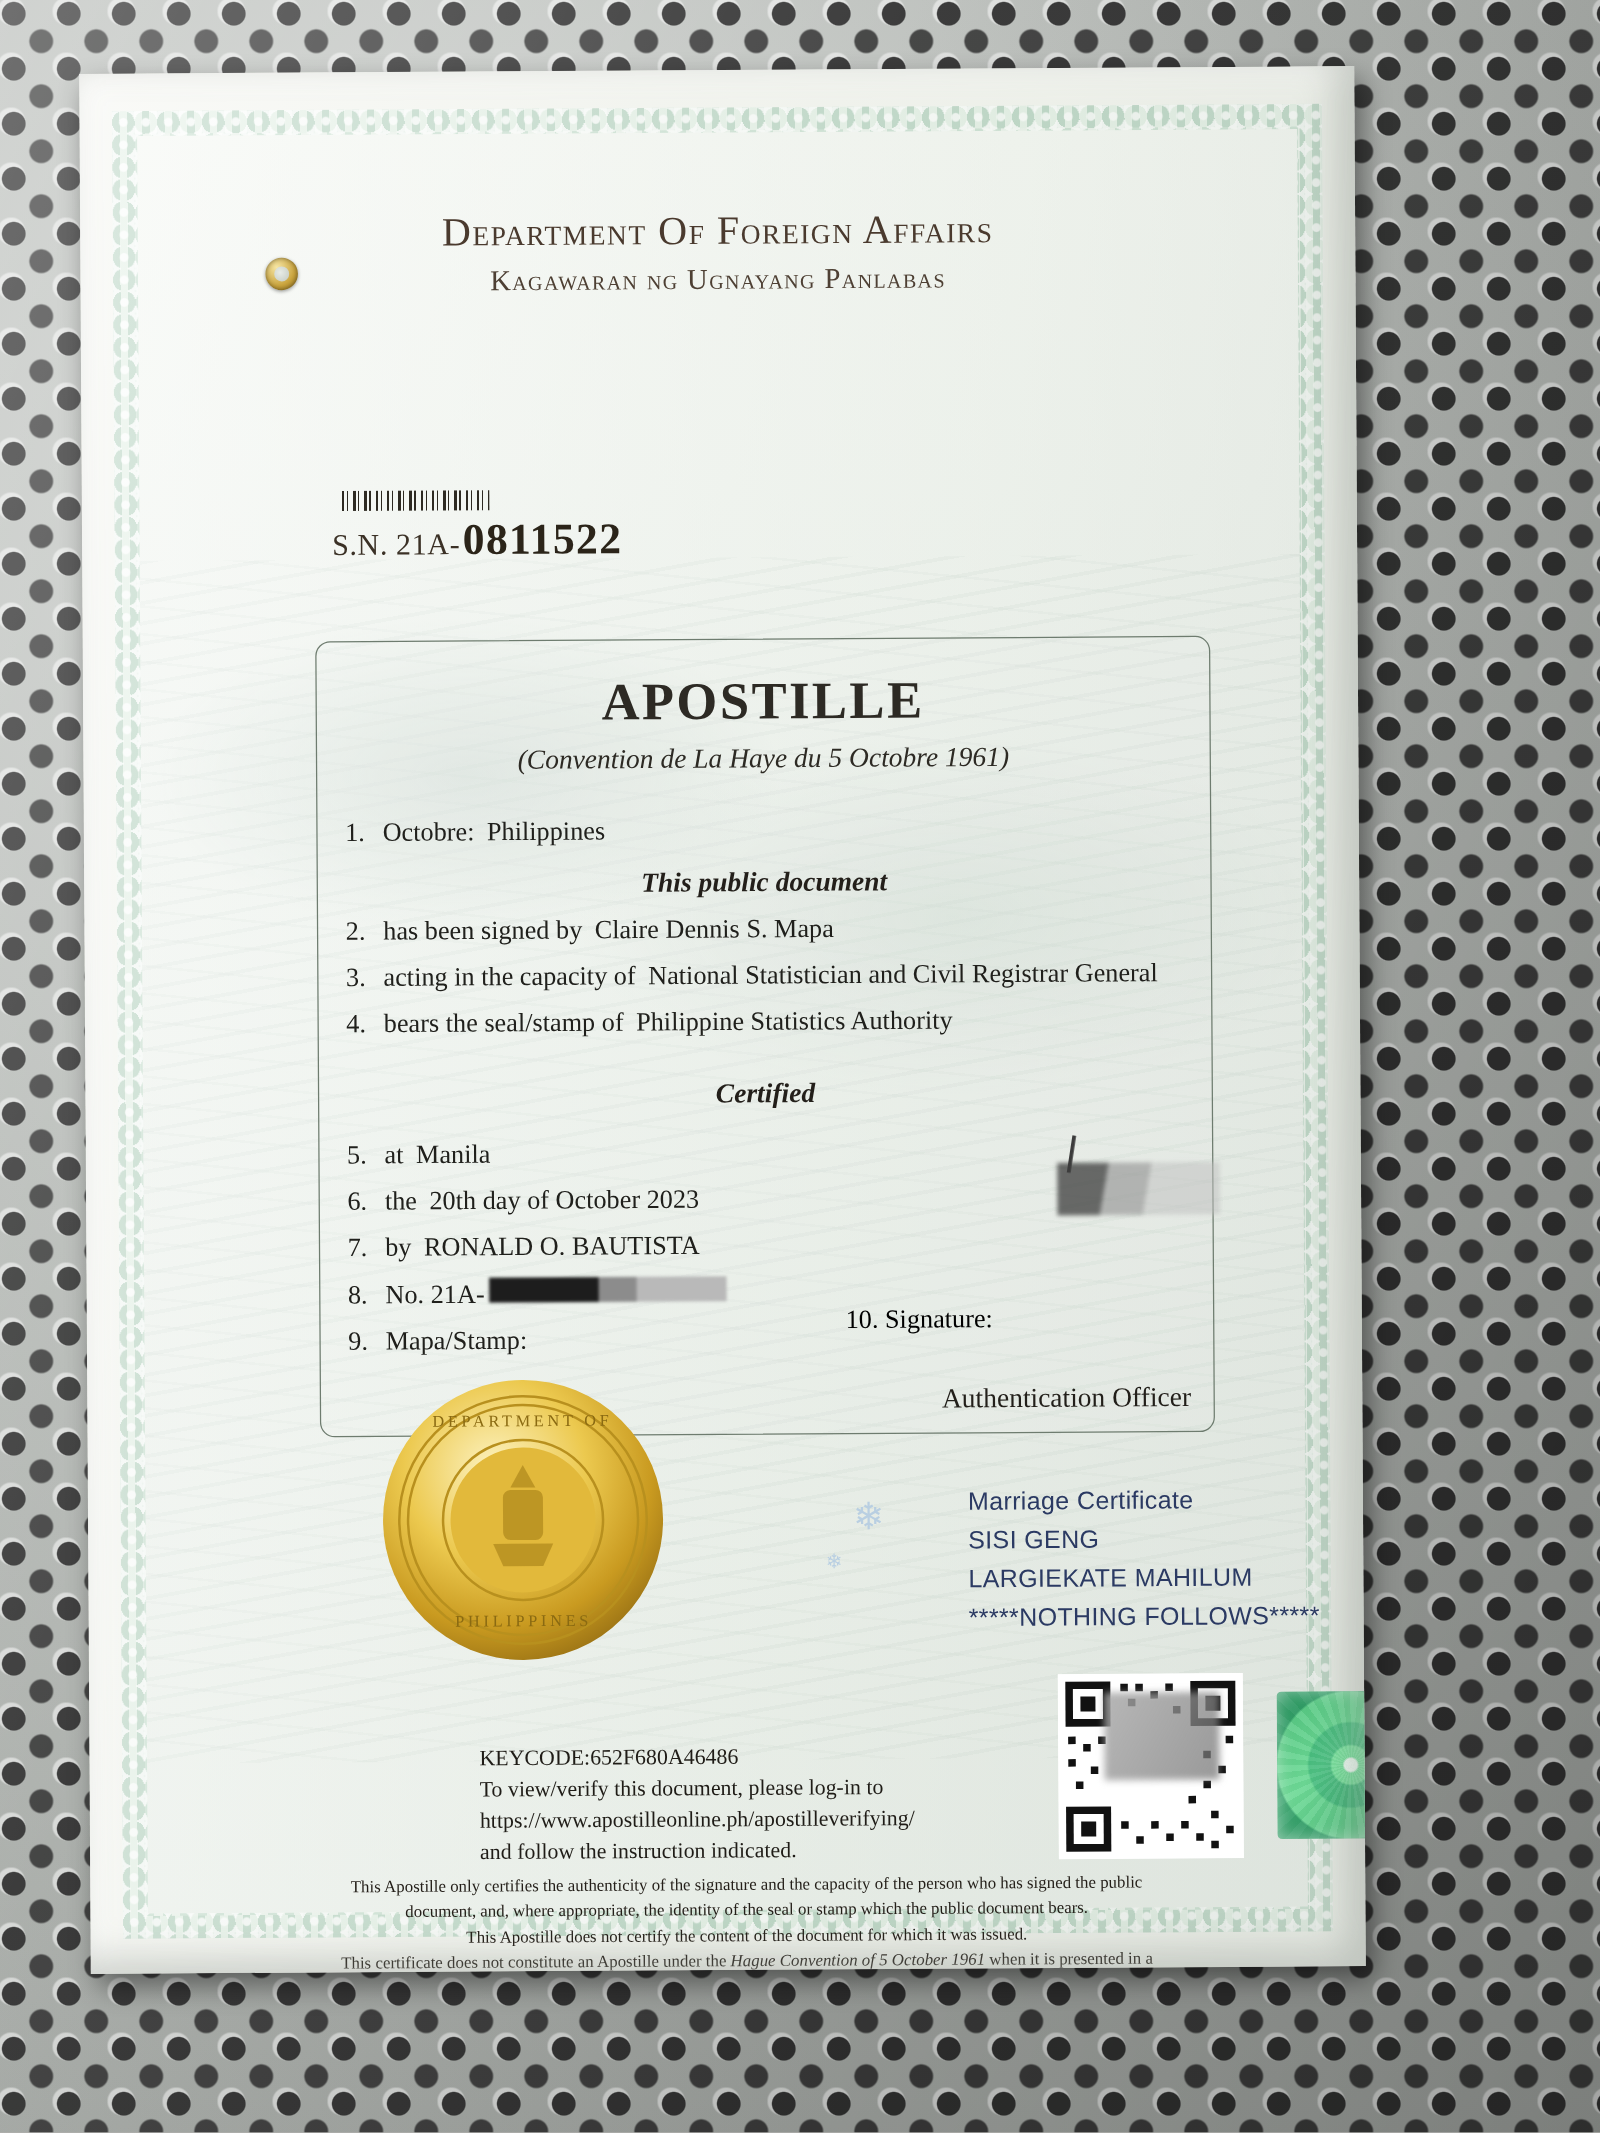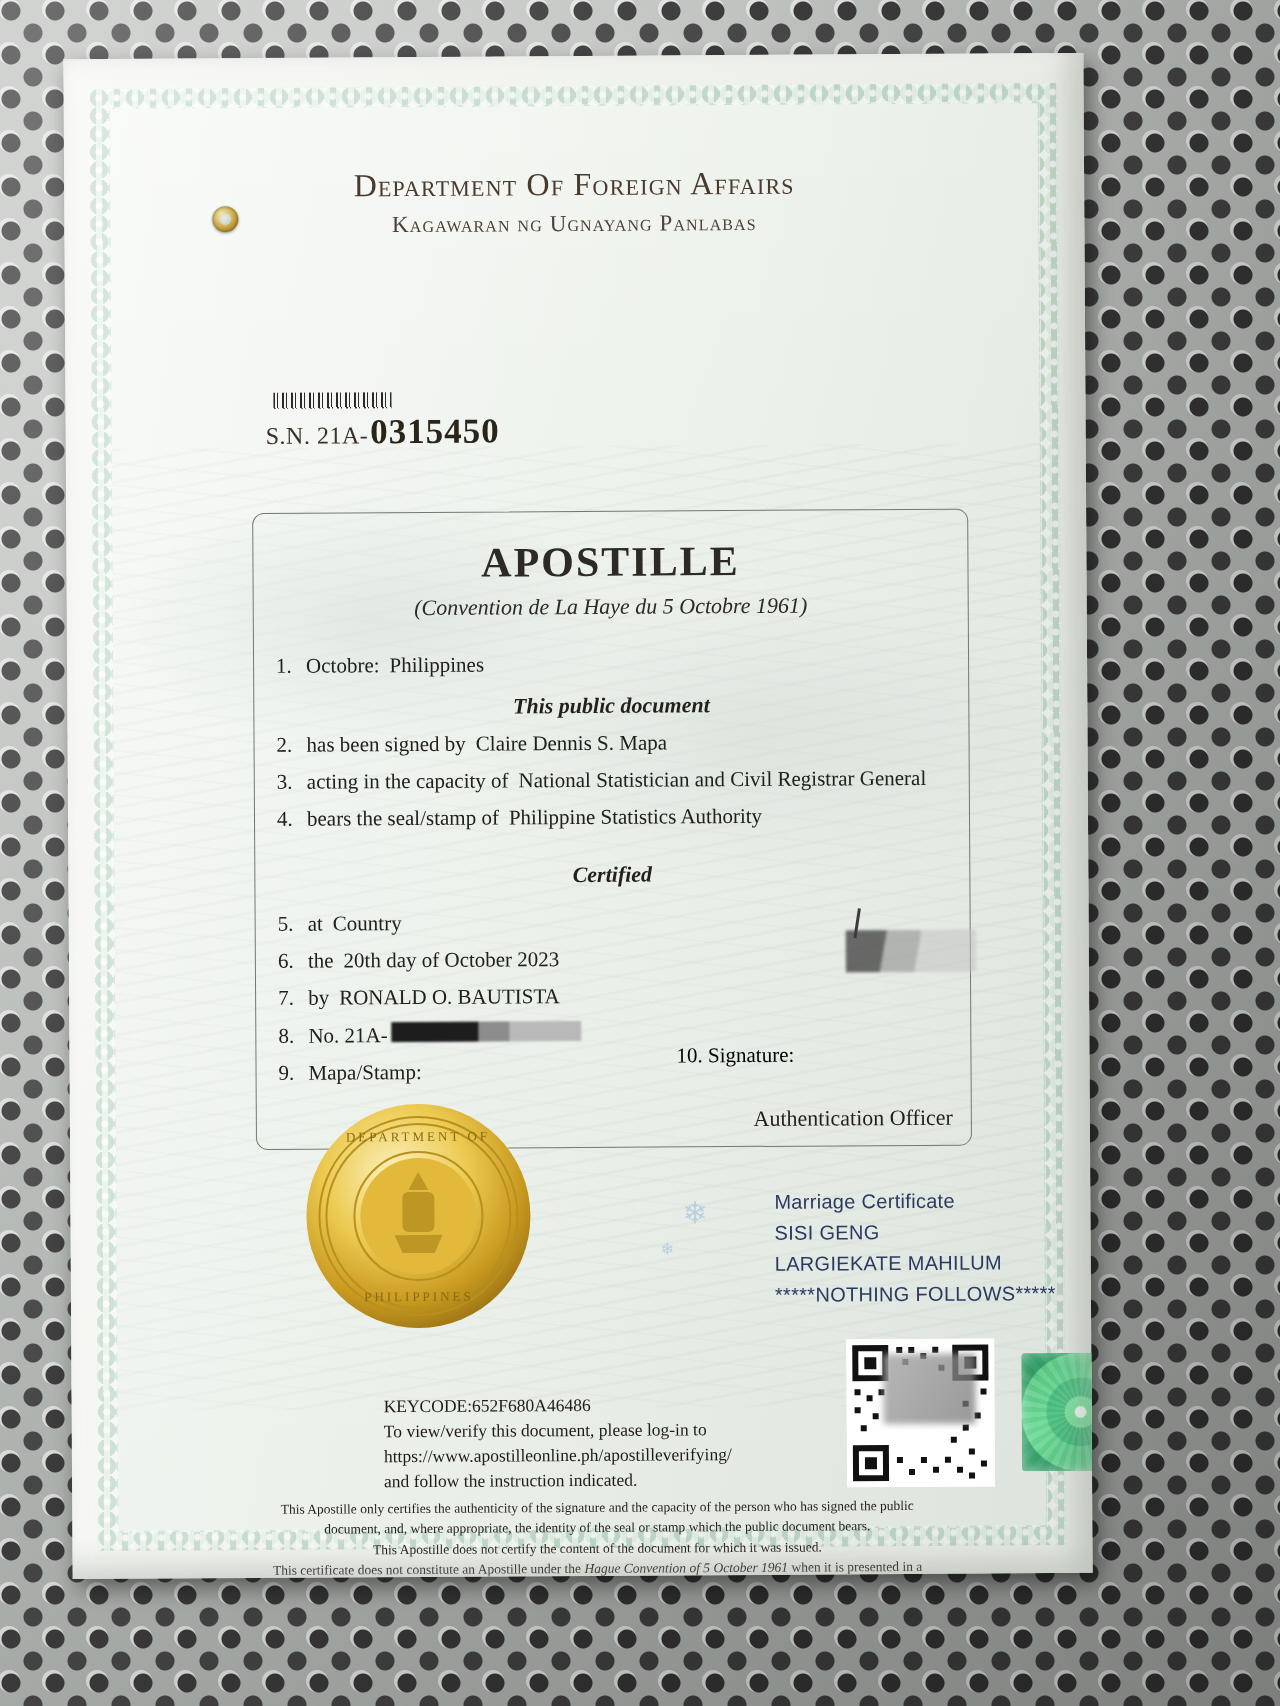--- a/index.html
+++ b/index.html
@@ -354,21 +354,21 @@
     <div class="head">
       <div class="dept dept-en">Department of Foreign Affairs</div>
       <div class="dept-tl">Kagawaran ng Ugnayang Panlabas</div>
     </div>
 
 
     <div class="sn">
       <div class="sn-barcode"></div>
       <div class="sn-line">
         <span class="sn-label">S.N. 21A-</span>
-        <span class="sn-value">0315450</span>
+        <span class="sn-value">0811522</span>
       </div>
     </div>
 
     <div class="box">
       <div class="title">APOSTILLE</div>
       <div class="subtitle">(Convention de La Haye du 5 Octobre 1961)</div>
 
       <div class="lines">
 
         <div class="ln">
@@ -393,21 +393,21 @@
           <span class="num">4.</span>
           <span class="lab">bears the seal/stamp of</span>
           <span class="val">Philippine Statistics Authority</span>
         </div>
 
         <div class="centerline" style="margin-top:26px;margin-bottom:16px;">Certified</div>
 
         <div class="ln">
           <span class="num">5.</span>
           <span class="lab">at</span>
-          <span class="val">Country</span>
+          <span class="val">Manila</span>
         </div>
         <div class="ln">
           <span class="num">6.</span>
           <span class="lab">the</span>
           <span class="val">20th day of October 2023</span>
         </div>
         <div class="ln">
           <span class="num">7.</span>
           <span class="lab">by</span>
           <span class="val">RONALD O. BAUTISTA</span>

